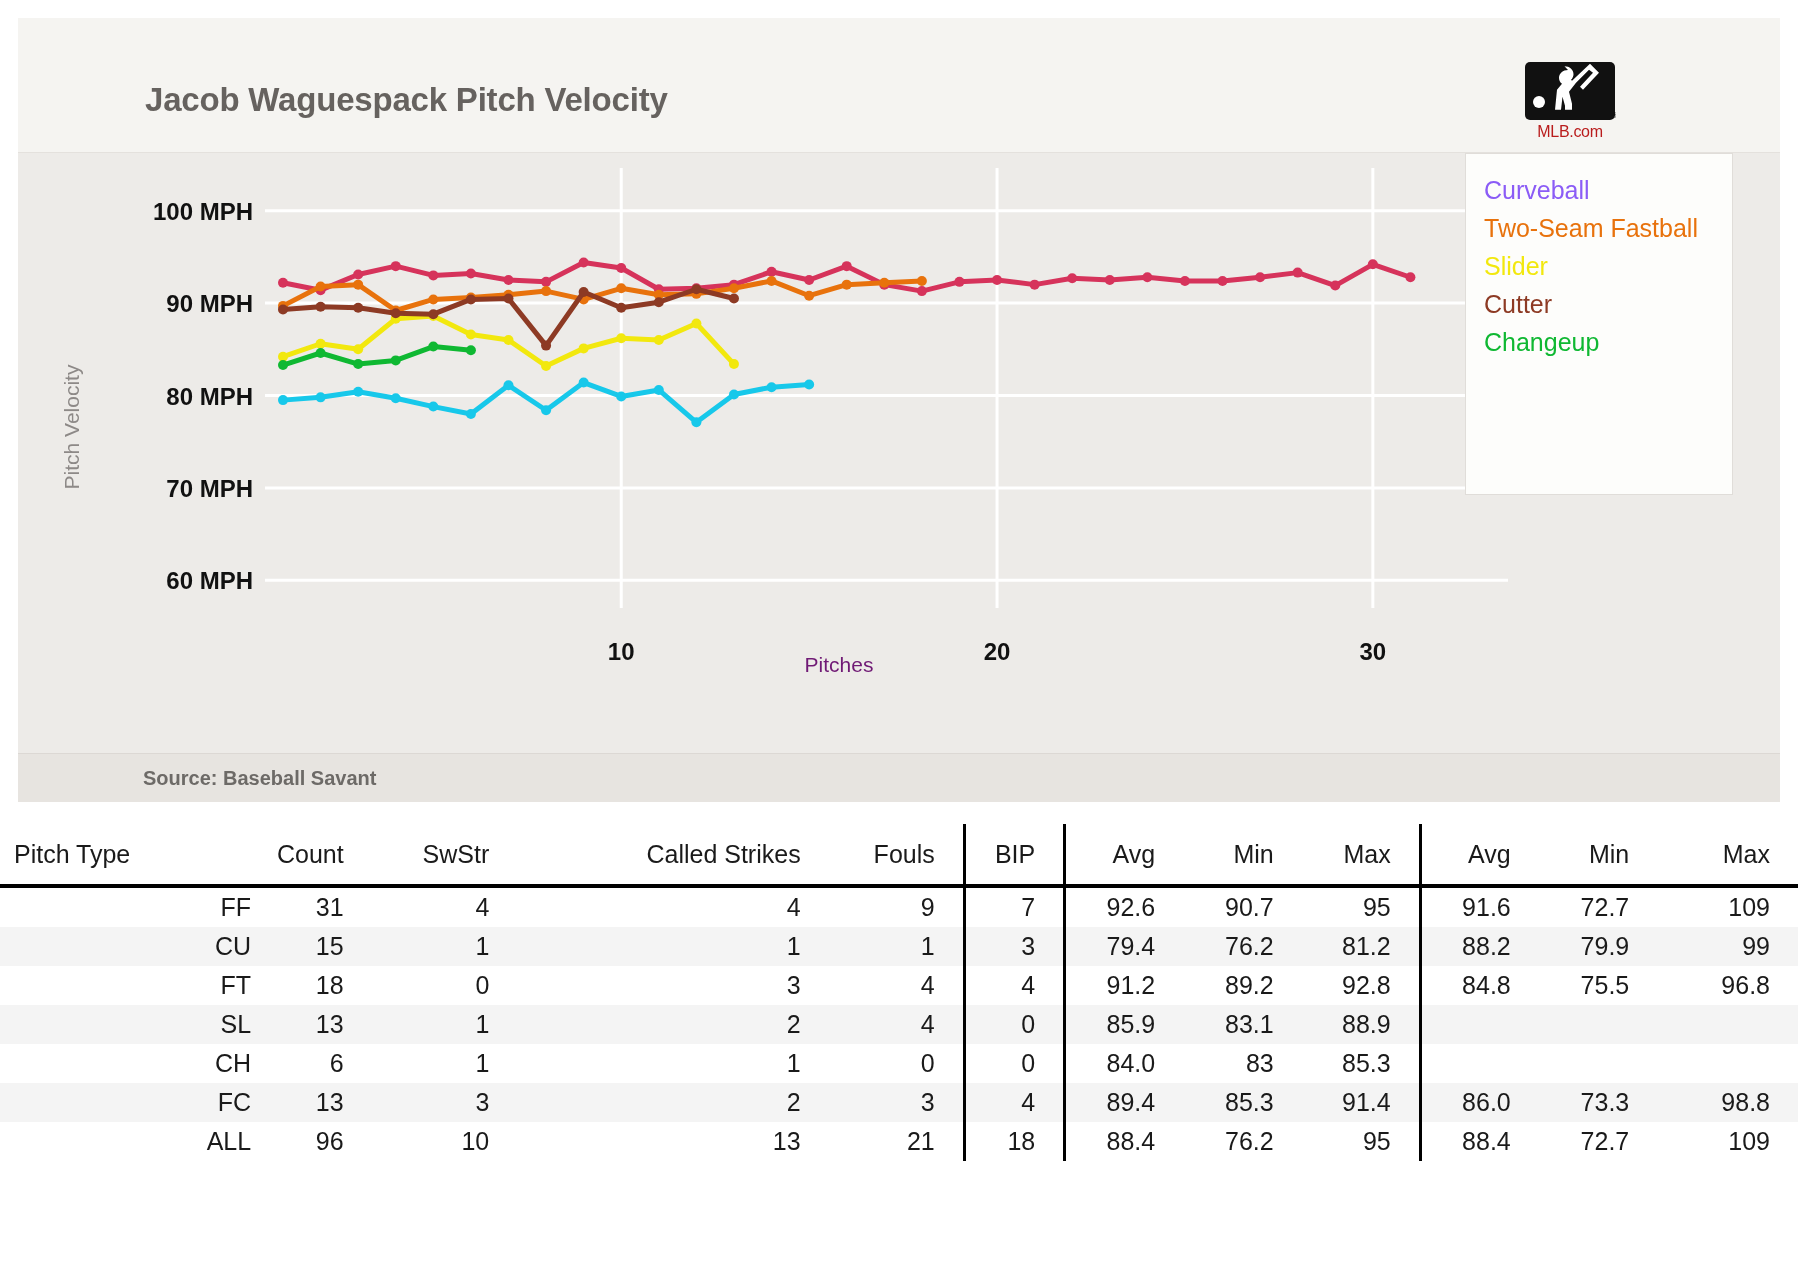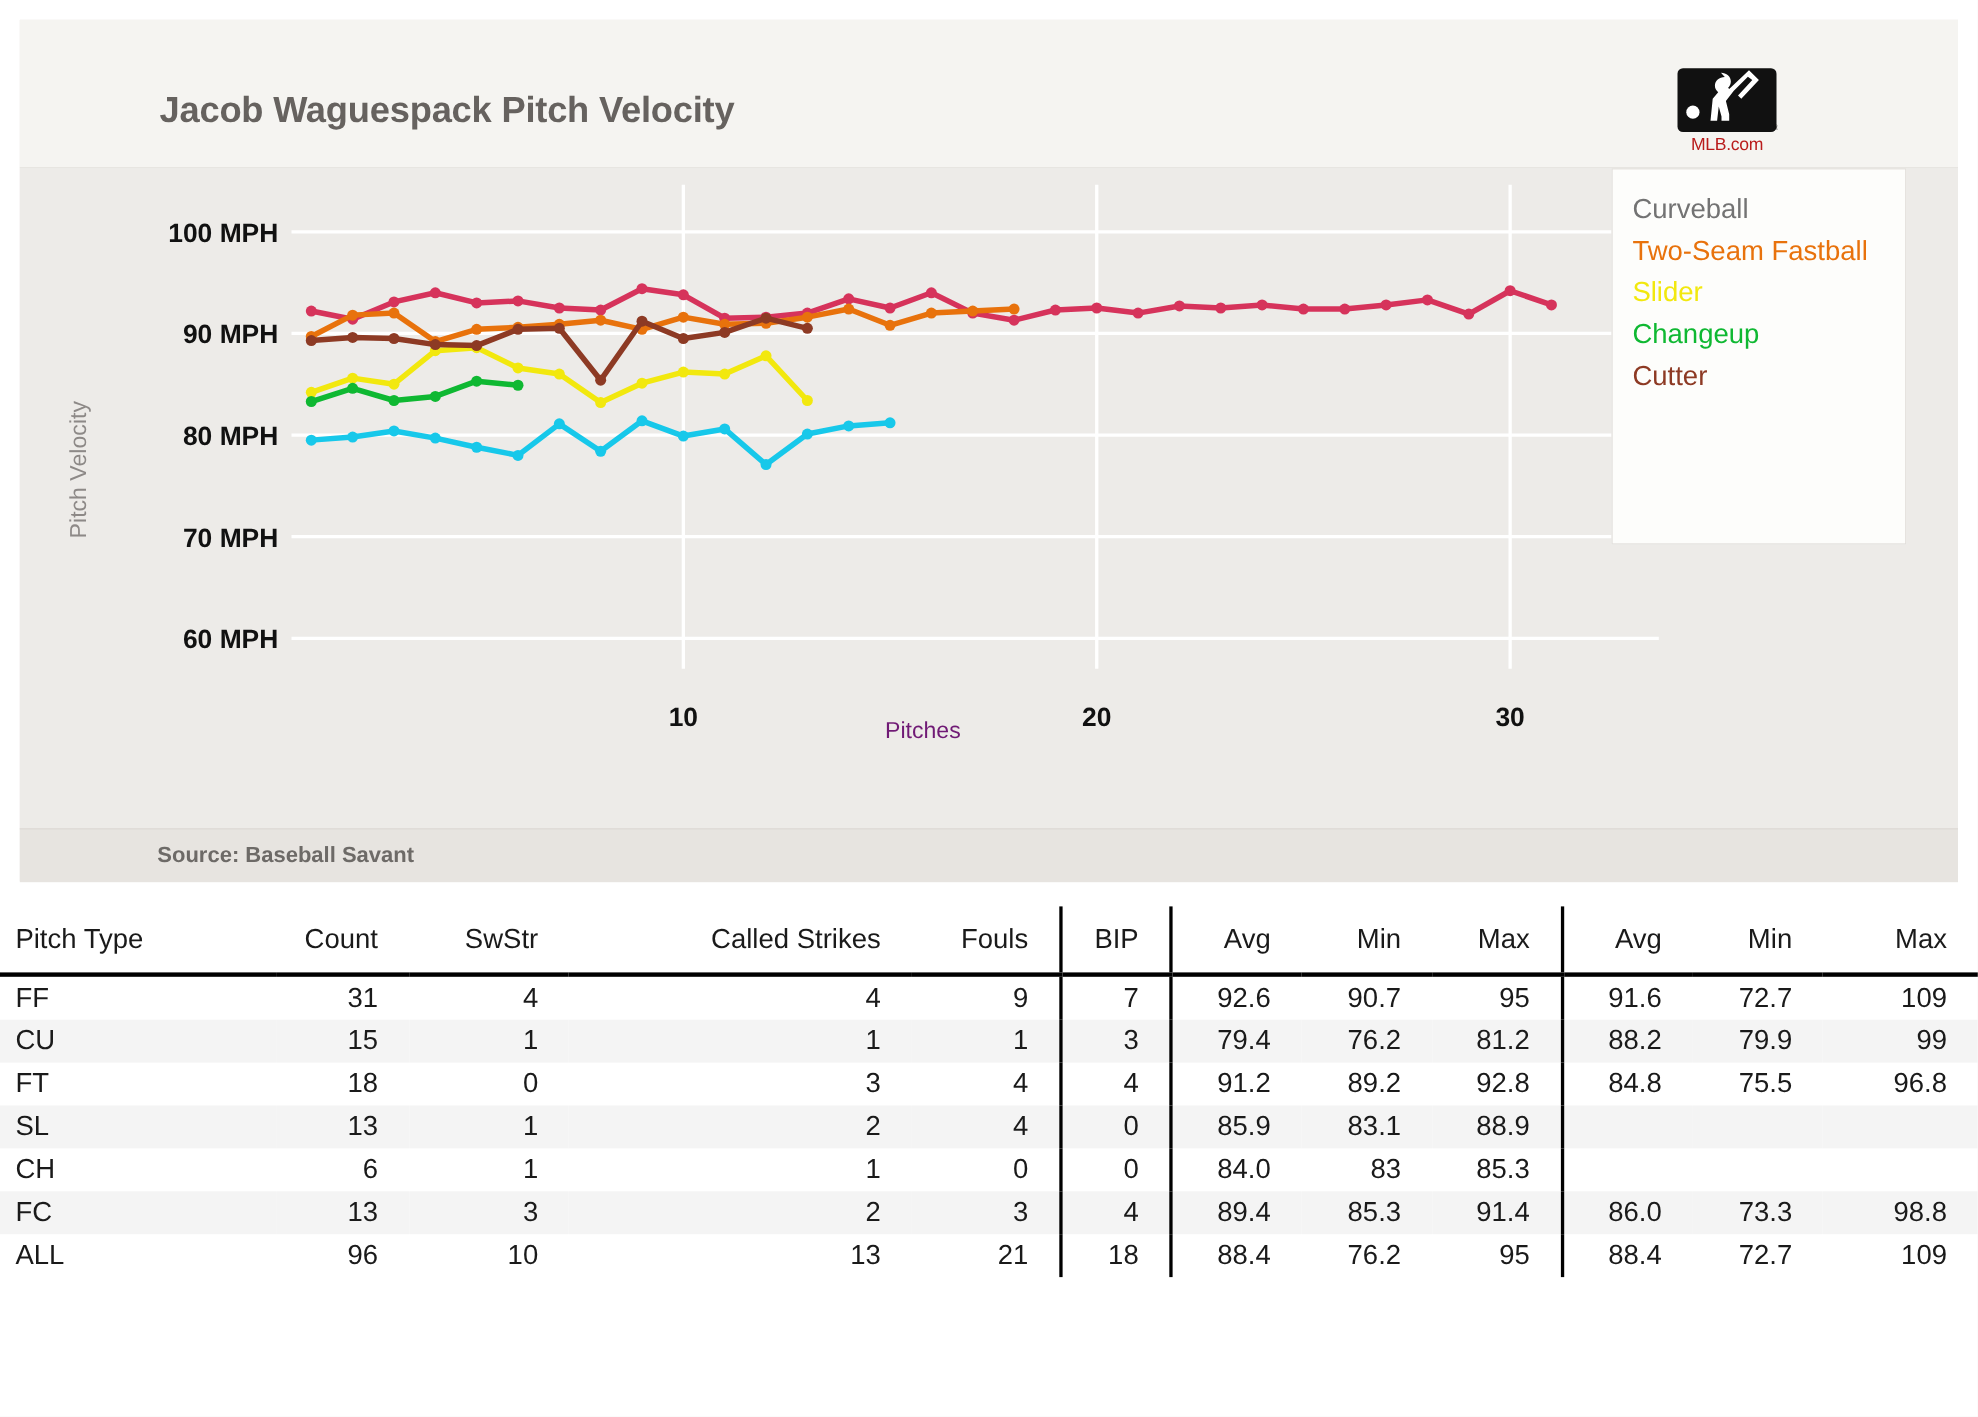--- a/index.html
+++ b/index.html
@@ -85,21 +85,21 @@
   .hdr-row th{
     height:60px;vertical-align:middle;font-size:25px;font-weight:normal;
     border-bottom:4px solid #000;
   }
   .hdr-row th.left{text-align:left;padding-left:14px;}
   .hdr-row th.rt{text-align:right;padding-right:28px;}
   .bl{border-left:3px solid #000;}
   .body-row td{
     height:39px;font-size:25px;vertical-align:middle;
   }
-  .body-row td.left{text-align:left;padding-left:14px;}
+  .body-row td.left{text-align:right;padding-left:14px;}
   .body-row td.rt{text-align:right;padding-right:28px;}
   .body-row.alt td{background:#f4f4f4;}
 </style>
 </head>
 <body>
 
 <div class="page">
 
   <div class="card">
 
@@ -234,25 +234,25 @@
           <circle cx="565.6451612903226" cy="139.02173913043475" r="5" fill="#8d3a24"></circle>
           <circle cx="603.2258064516129" cy="154.7282608695652" r="5" fill="#8d3a24"></circle>
           <circle cx="640.8064516129032" cy="149.18478260869574" r="5" fill="#8d3a24"></circle>
           <circle cx="678.3870967741937" cy="136.25" r="5" fill="#8d3a24"></circle>
           <circle cx="715.9677419354839" cy="145.48913043478262" r="5" fill="#8d3a24"></circle>
         </svg>
       <div class="ylab">Pitch Velocity</div>
       <div class="xlab"><span>Pitches</span></div>
 
       <div class="legend">
-        <div class="legend-item" style="color: #737373;"><span>Curveball</span></div>
+        <div class="legend-item" style="color: #8b5cf6;"><span>Curveball</span></div>
         <div class="legend-item" style="color: rgb(232, 114, 12);"><span>Two-Seam Fastball</span></div>
         <div class="legend-item" style="color: rgb(242, 232, 14);"><span>Slider</span></div>
+        <div class="legend-item" style="color: rgb(141, 58, 36);"><span>Cutter</span></div>
         <div class="legend-item" style="color: rgb(15, 184, 50);"><span>Changeup</span></div>
-        <div class="legend-item" style="color: rgb(141, 58, 36);"><span>Cutter</span></div>
       </div>
     </div>
 
     <div class="source-bar">
       <div class="source-text">Source: Baseball Savant</div>
     </div>
   </div>
 
   <div class="tbl-area">
     <table class="stats">

